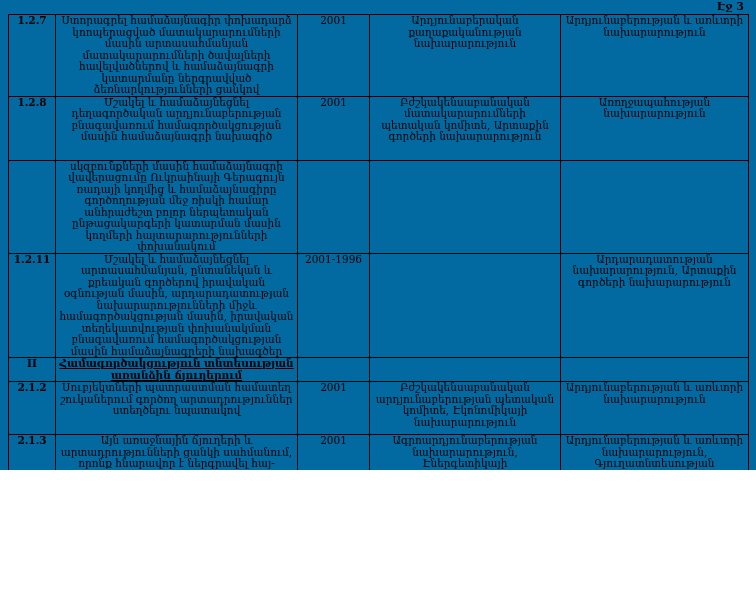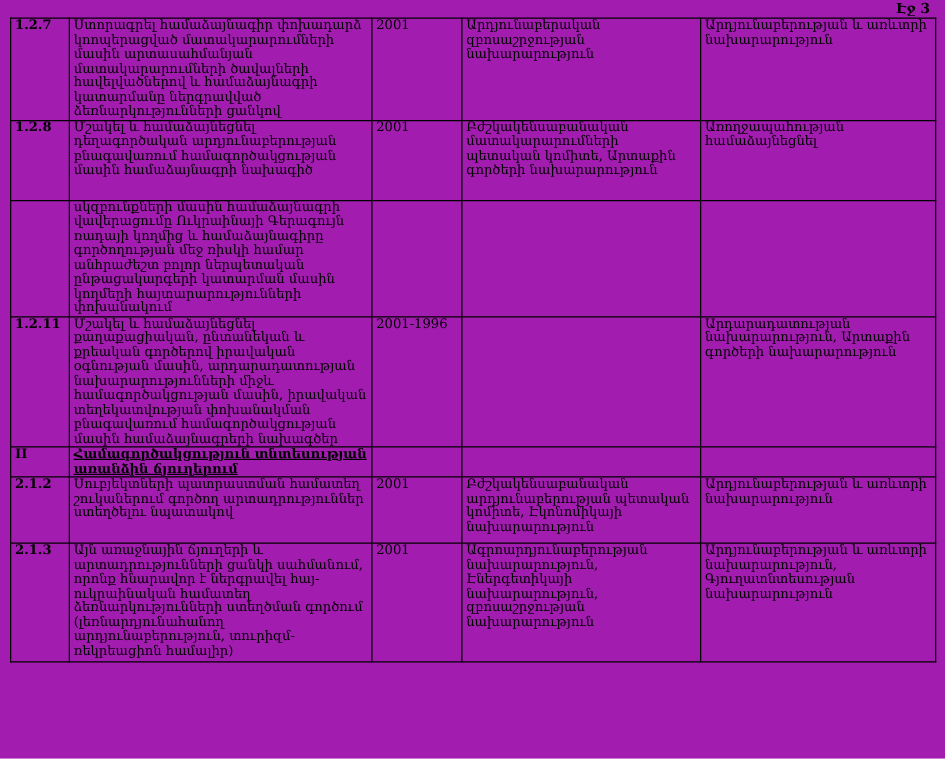--- a/index.html
+++ b/index.html
@@ -3,41 +3,42 @@
 <meta charset="utf-8">
 <style>
   * { box-sizing: border-box; }
   html, body { margin: 0; padding: 0; background: #ffffff; }
   body {
     font-family: "DejaVu Serif", "DejaVu Sans", serif;
     color: #000;
   }
   .page {
     width: 756px;
-    height: 607px;
+    height: 470px;
     padding: 1px 8px 0 8px;
     overflow: hidden;
-    background: #a21caf;
+    background: #0369a1;
   }
   .page-num {
     text-align: right;
     font-weight: bold;
     font-size: 11px;
     line-height: 12px;
     padding-right: 4px;
     height: 13px;
   }
   table.program {
     border-collapse: collapse;
     table-layout: fixed;
     width: 740px;
   }
   table.program td {
     border: 1px solid #000;
     vertical-align: top;
+    text-align: center;
     font-size: 10.5px;
     line-height: 11.5px;
     padding: 0 3px;
     overflow: hidden;
     word-wrap: break-word;
   }
   td.num { font-weight: bold; }
   tr.section td.desc { font-weight: bold; text-decoration: underline; }
   tr.subsection td.desc { font-weight: bold; font-style: italic; }
 </style>
@@ -55,45 +56,45 @@
       <col style="width:72px">
       <col style="width:191px">
       <col style="width:188px">
     </colgroup>
     <tbody>
 
       <tr style="height:69px">
         <td class="num">1.2.7</td>
         <td class="desc">Ստորագրել համաձայնագիր փոխադարձ կոոպերացված մատակարարումների մասին արտասահմանյան մատակարարումների ծավալների հավելվածներով և համաձայնագրի կատարմանը ներգրավված ձեռնարկությունների ցանկով</td>
         <td class="year">2001</td>
-        <td class="resp">Արդյունաբերական զբոսաշրջության նախարարություն</td>
+        <td class="resp">Արդյունաբերական քաղաքականության նախարարություն</td>
         <td class="partner">Արդյունաբերության և առևտրի նախարարություն</td>
       </tr>
 
       <tr style="height:64px">
         <td class="num">1.2.8</td>
         <td class="desc">Մշակել և համաձայնեցնել դեղագործական արդյունաբերության բնագավառում համագործակցության մասին համաձայնագրի նախագիծ</td>
         <td class="year">2001</td>
         <td class="resp">Բժշկակենսաբանական մատակարարումների պետական կոմիտե, Արտաքին գործերի նախարարություն</td>
-        <td class="partner">Առողջապահության համաձայնեցնել</td>
+        <td class="partner">Առողջապահության նախարարություն</td>
       </tr>
 
 
       <tr style="height:69px">
         <td class="num"></td>
         <td class="desc">սկզբունքների մասին համաձայնագրի վավերացումը Ուկրաինայի Գերագույն ռադայի կողմից և համաձայնագիրը գործողության մեջ ռիսկի համար անհրաժեշտ բոլոր ներպետական ընթացակարգերի կատարման մասին կողմերի հայտարարությունների փոխանակում</td>
         <td class="year"></td>
         <td class="resp"></td>
         <td class="partner"></td>
       </tr>
 
 
       <tr style="height:94px">
         <td class="num">1.2.11</td>
-        <td class="desc">Մշակել և համաձայնեցնել քաղաքացիական, ընտանեկան և քրեական գործերով իրավական օգնության մասին, արդարադատության նախարարությունների միջև համագործակցության մասին, իրավական տեղեկատվության փոխանակման բնագավառում համագործակցության մասին համաձայնագրերի նախագծեր</td>
+        <td class="desc">Մշակել և համաձայնեցնել արտասահմանյան, ընտանեկան և քրեական գործերով իրավական օգնության մասին, արդարադատության նախարարությունների միջև համագործակցության մասին, իրավական տեղեկատվության փոխանակման բնագավառում համագործակցության մասին համաձայնագրերի նախագծեր</td>
         <td class="year">2001-1996</td>
         <td class="resp"></td>
         <td class="partner">Արդարադատության նախարարություն, Արտաքին գործերի նախարարություն</td>
       </tr>
 
       <tr class="section" style="height:23px">
         <td class="num">II</td>
         <td class="desc">Համագործակցություն տնտեսության առանձին ճյուղերում</td>
         <td class="year"></td>
         <td class="resp"></td>

